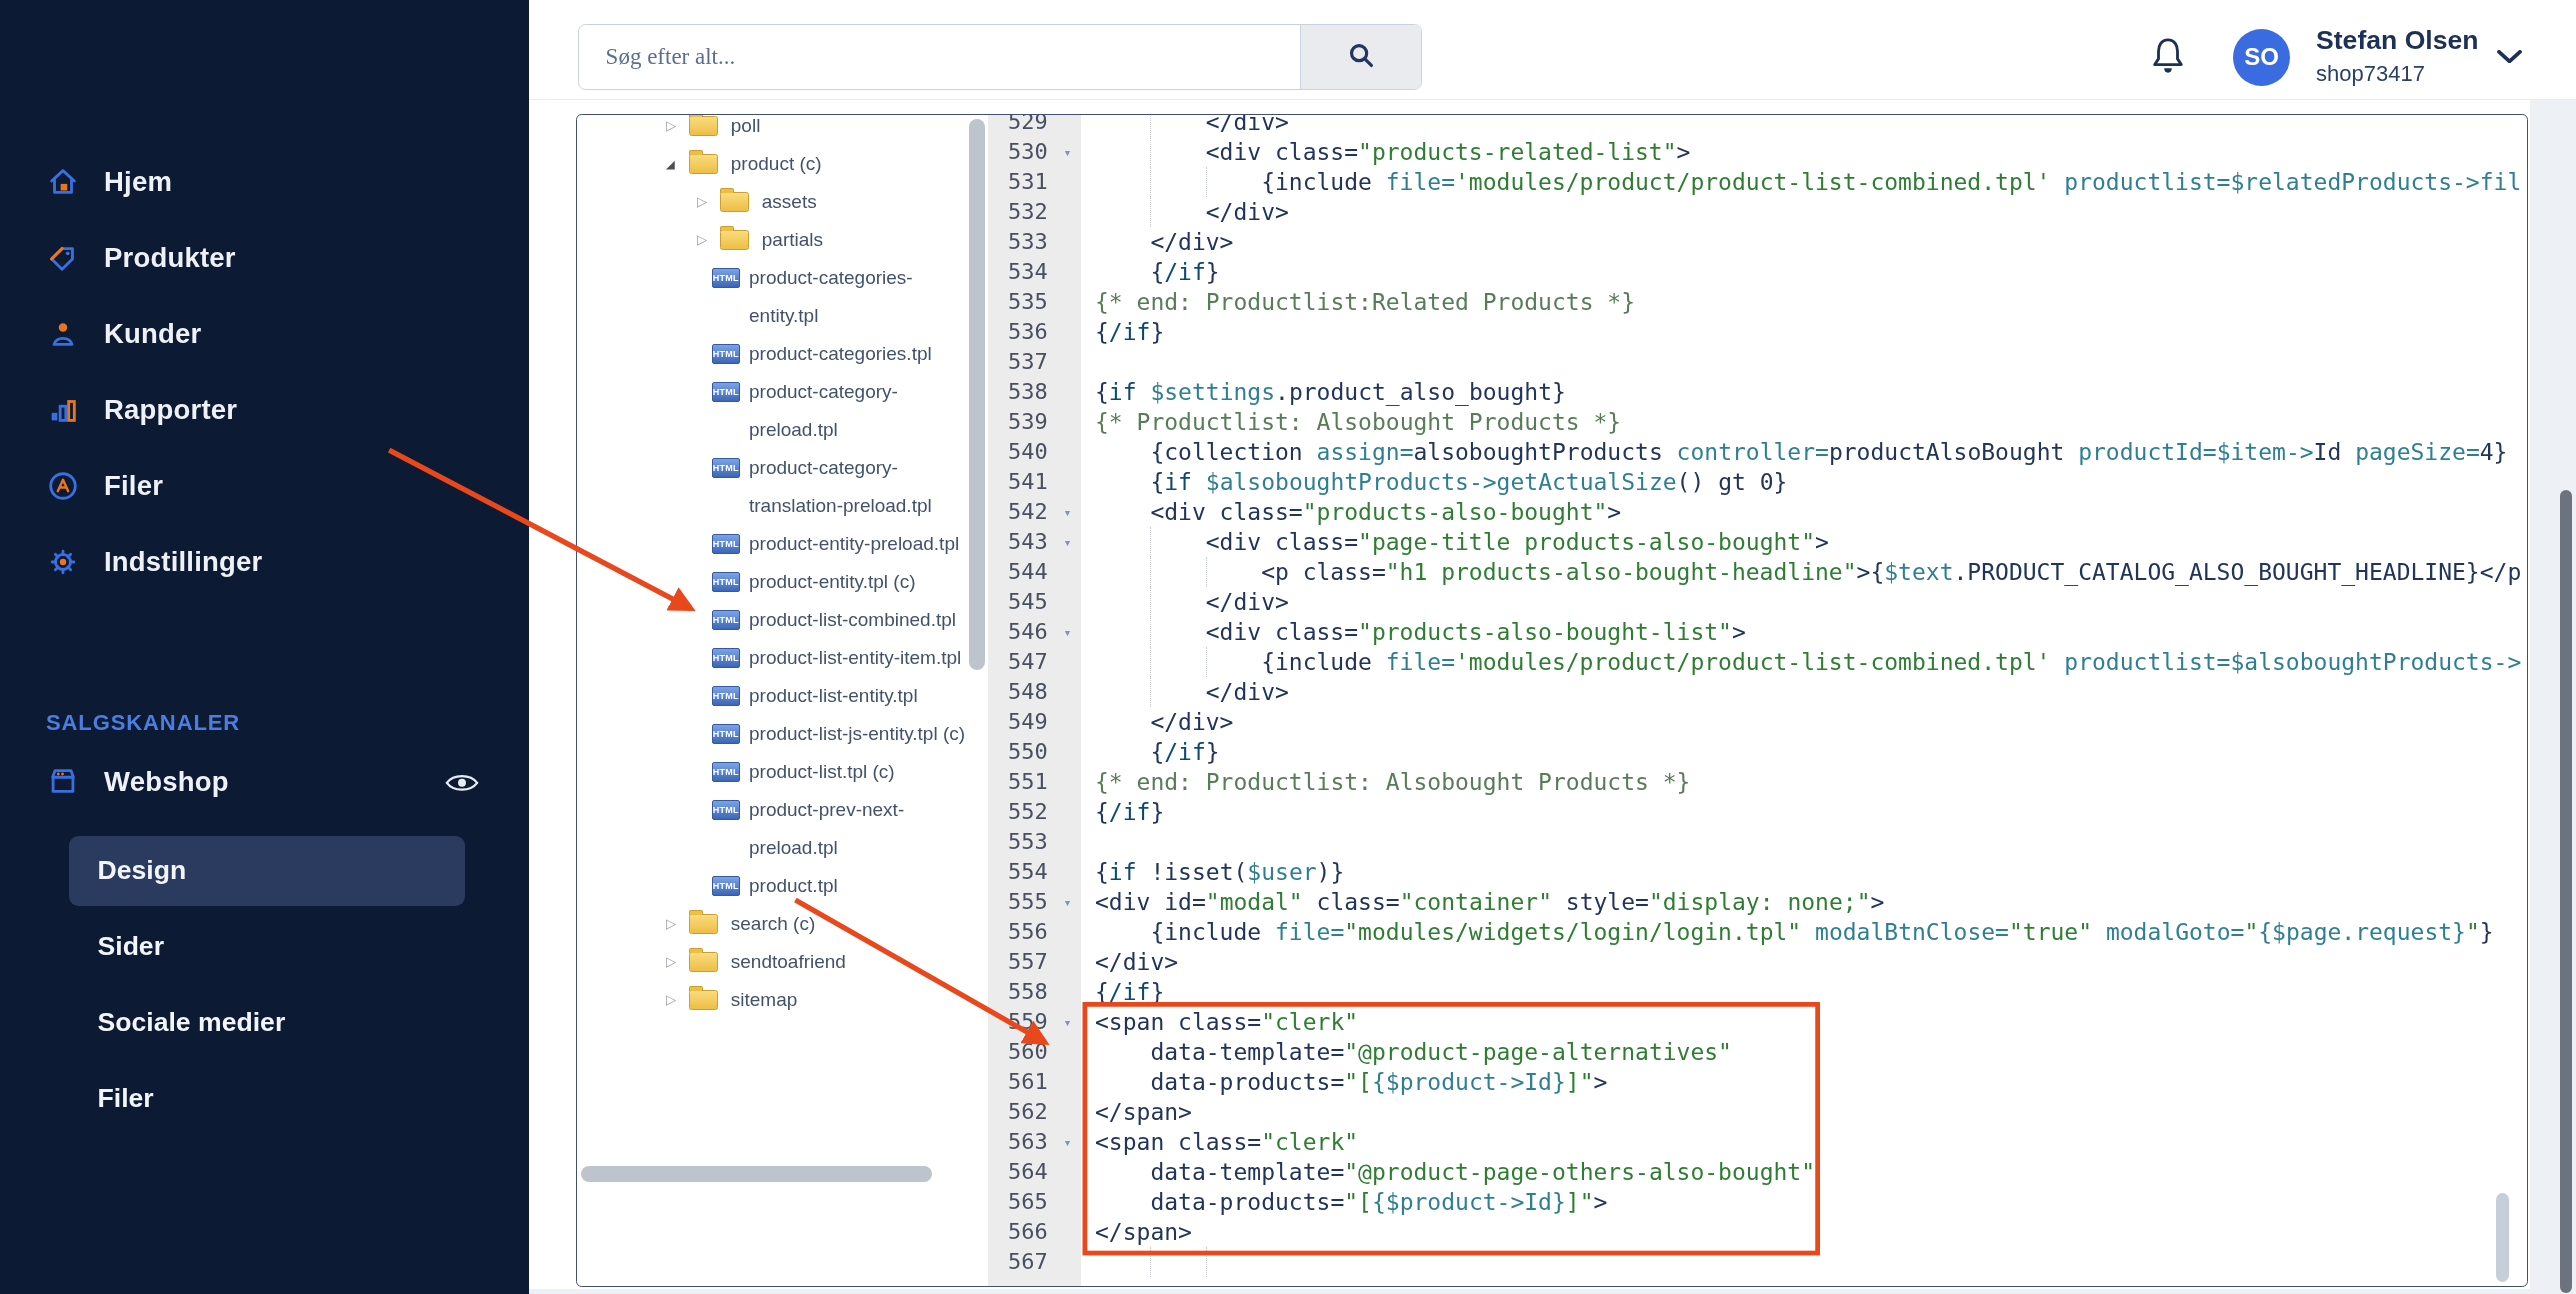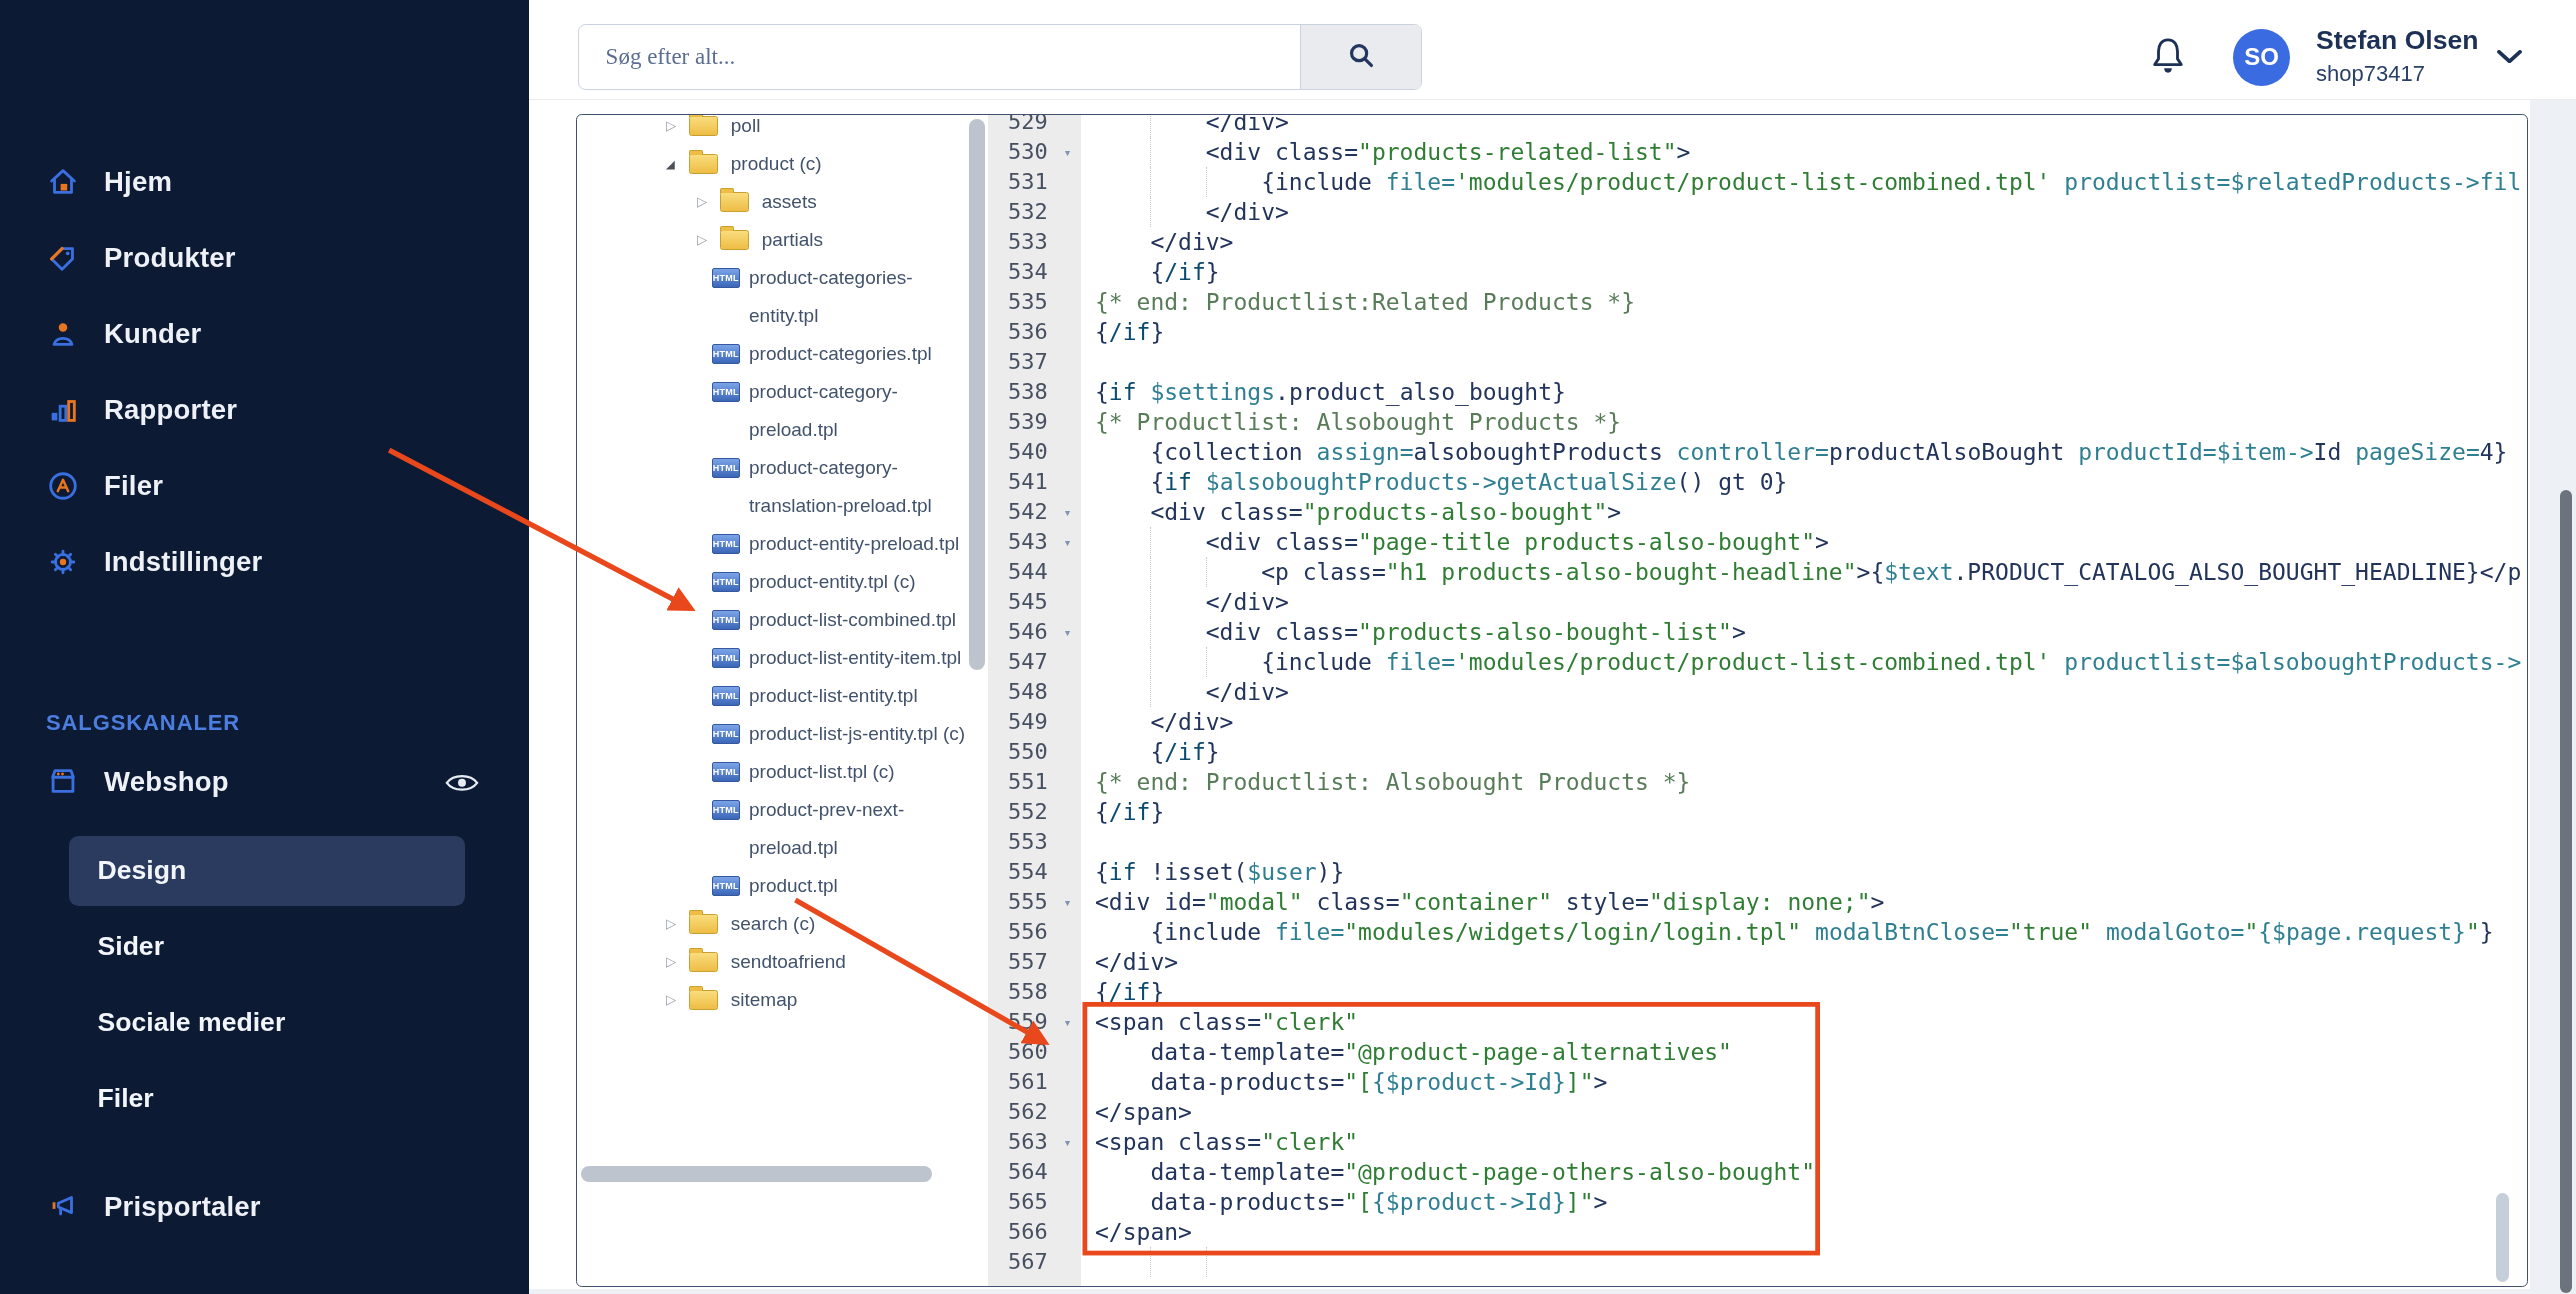--- a/index.html
+++ b/index.html
@@ -172,32 +172,20 @@
       </div>
       <div class="subrow">
         <div class="subinner">
           <span class="sublabel">Sociale medier</span>
         </div>
       </div>
       <div class="subrow">
         <div class="subinner">
           <span class="sublabel">Filer</span>
         </div>
-      </div>
-    </div>
-  <div id="nav-bottom">
-      <div class="srow">
-        <span class="sicon">
-          <svg viewBox="0 0 36 36">
-            <path d="M13 14 L27 8 V24 L13 18 Z" fill="none" stroke="#3a6fe0" stroke-width="3" stroke-linejoin="round"></path>
-            <path d="M15.5 19.5 V25.5" stroke="#3a6fe0" stroke-width="3" stroke-linecap="round"></path>
-            <rect x="7" y="13" width="3" height="7" fill="#e8751f"></rect>
-          </svg>
-        </span>
-        <span class="slabel">Prisportaler</span>
       </div>
     </div>
 </div>
 
 <div id="topbar">
   <div id="search-box">
     <input id="search-input" type="text" placeholder="Søg efter alt..." style="">
     <button id="search-btn">
       <span>
         <svg width="34" height="34" viewBox="0 0 36 36">

